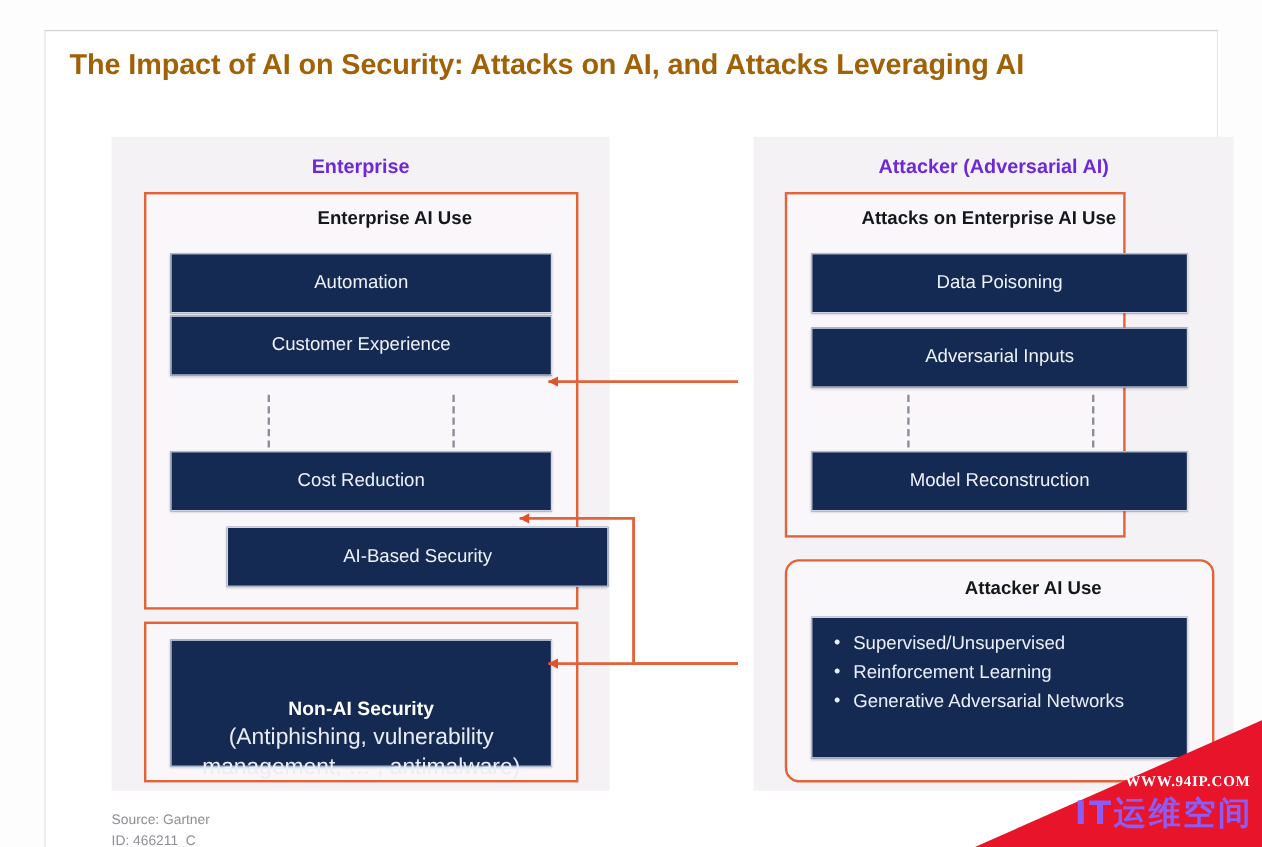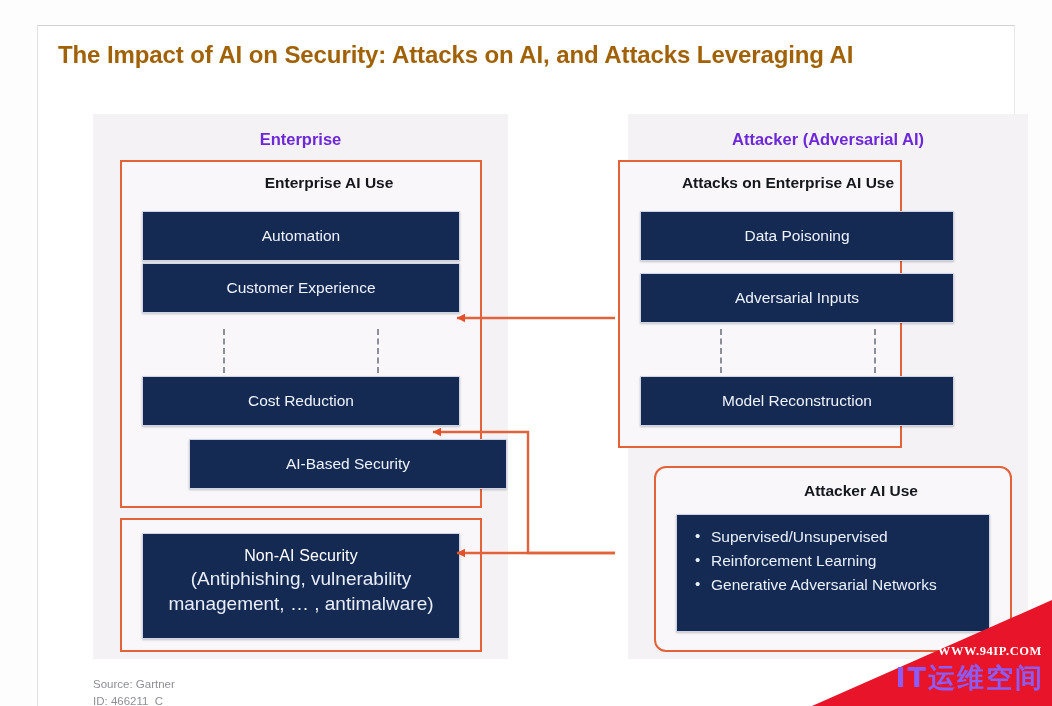--- a/index.html
+++ b/index.html
@@ -44,37 +44,37 @@
     position:absolute;border:2.2px solid #e2623a;background:#faf7fa;
     box-sizing:border-box;
   }
   .group-title{
     position:absolute;left:0;width:100%;text-align:center;
     font-size:15.5px;font-weight:bold;color:#14171c;margin-left:28px;
   }
 
   #grp-ent-ai{left:82px;top:134px;width:362px;height:348px;}
   #grp-non-ai{left:82px;top:492px;width:362px;height:134px;}
-  #grp-attacks{left:580px;top:134px;width:284px;height:288px;}
+  #grp-attacks{left:616px;top:134px;width:284px;height:288px;}
   #grp-att-ai{left:616px;top:440px;width:358px;height:186px;border-radius:12px;}
 
   
   .nbox{
     position:absolute;background:#152a52;
     border:1px solid #cdd4e6;
     box-sizing:border-box;
     display:flex;align-items:center;justify-content:center;
     color:#eef2fb;font-size:15.5px;text-align:center;
     line-height:1.28;
     box-shadow:0 1px 2px rgba(0,0,0,.22);
   }
   .nbox.multi{display:block;padding:12px 14px 10px;}
 
-  .nb-title{font-weight:normal;font-size:16px;color:#ffffff;text-align:center;
-            display:block;margin-bottom:1px;letter-spacing:.1px;}
+  .nb-title{font-weight:bold;font-size:16px;color:#ffffff;text-align:center;
+            display:block;margin-bottom:1px;letter-spacing:.1px;margin-top:36px;}
   .nb-sub{display:block;text-align:center;font-size:19px;color:#e8edf8;line-height:1.3;}
 
   .blist{list-style:none;margin:0;padding:0;}
   .blist li{
     position:relative;padding-left:20px;margin:0 0 3px 0;
     font-size:15.5px;color:#eaf0fb;line-height:1.35;text-align:left;
   }
   .blist li:before{
     content:"\2022";position:absolute;left:4px;top:-1px;font-size:15px;color:#eaf0fb;
   }

